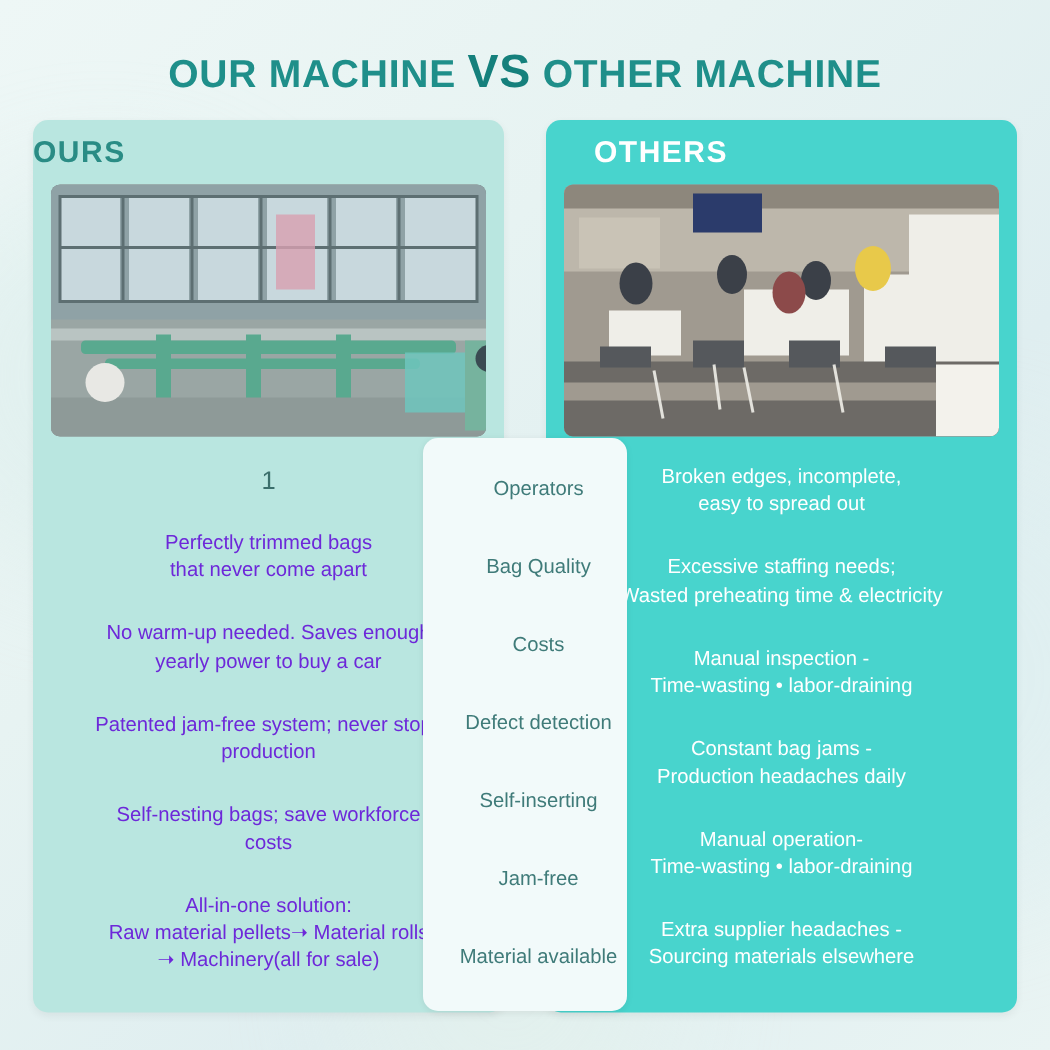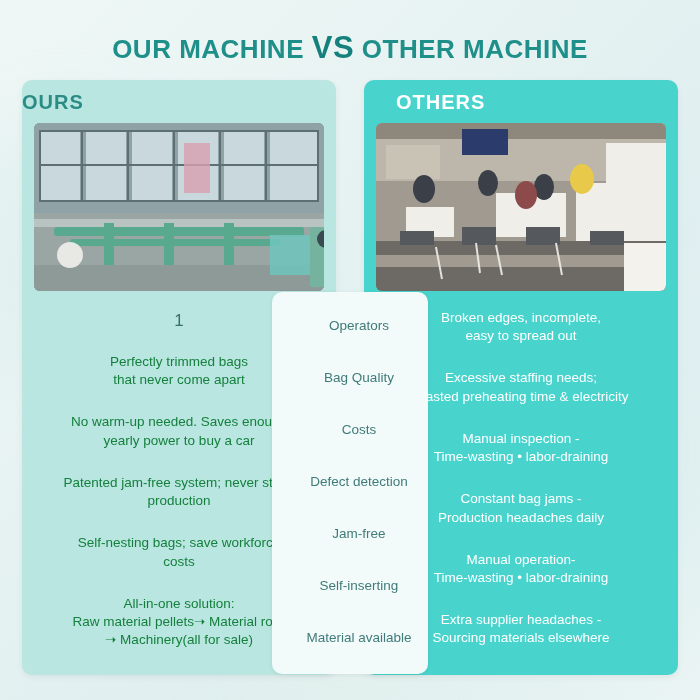--- a/index.html
+++ b/index.html
@@ -88,29 +88,29 @@
   .feature {
     text-align: center;
     font-size: 13.5px;
     line-height: 1.35;
     padding: 12px 6px;
     min-height: 54px;
     display: flex;
     align-items: center;
     justify-content: center;
   }
-  .panel.ours .feature { color: #15803d; }
+  .panel.ours .feature { color: #6d28d9; }
   .panel.others .feature { color: #ffffff; }
 
   .center-col {
     position: absolute;
     left: 50%;
     transform: translateX(-50%);
     top: 292px;
-    width: 156px;
+    width: 136px;
     background: #f2fafa;
     border-radius: 10px;
     box-shadow: 0 1px 5px rgba(0,0,0,.07);
     padding: 8px 0 10px 18px;
     z-index: 5;
   }
   .center-item {
     text-align: center;
     font-size: 13.5px;
     color: #3f7b79;
@@ -249,16 +249,16 @@
 Sourcing materials elsewhere</div>
     </div>
   </div>
 </div>
 
 <div class="center-col">
   <div class="center-item">Operators</div>
   <div class="center-item">Bag Quality</div>
   <div class="center-item">Costs</div>
   <div class="center-item">Defect detection</div>
+  <div class="center-item">Self-inserting</div>
   <div class="center-item">Jam-free</div>
-  <div class="center-item">Self-inserting</div>
   <div class="center-item">Material available</div>
 </div>
 
 </body></html>

